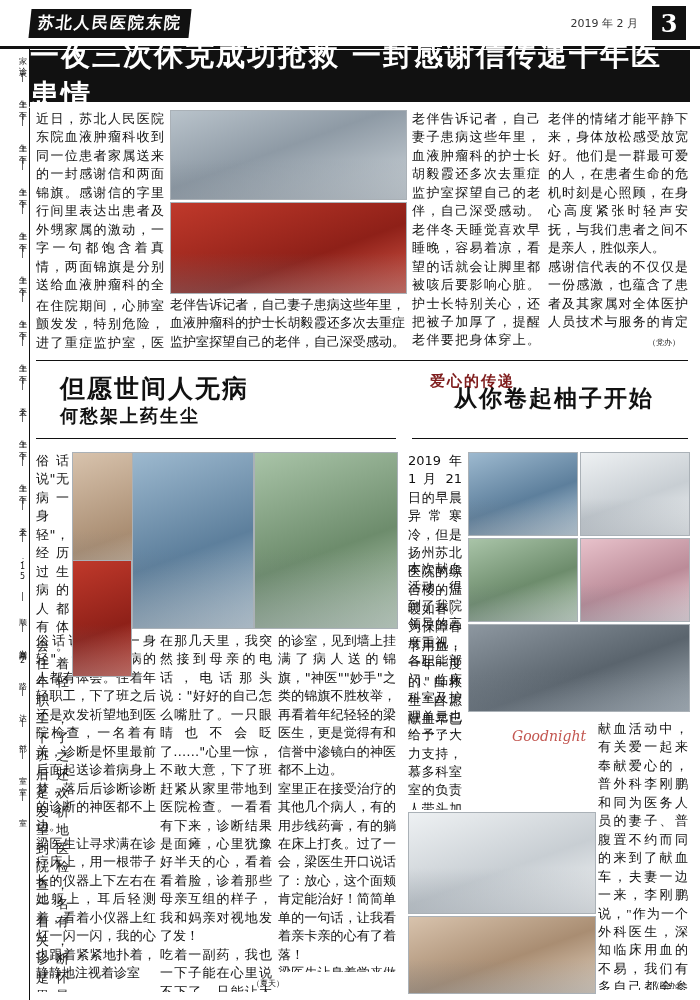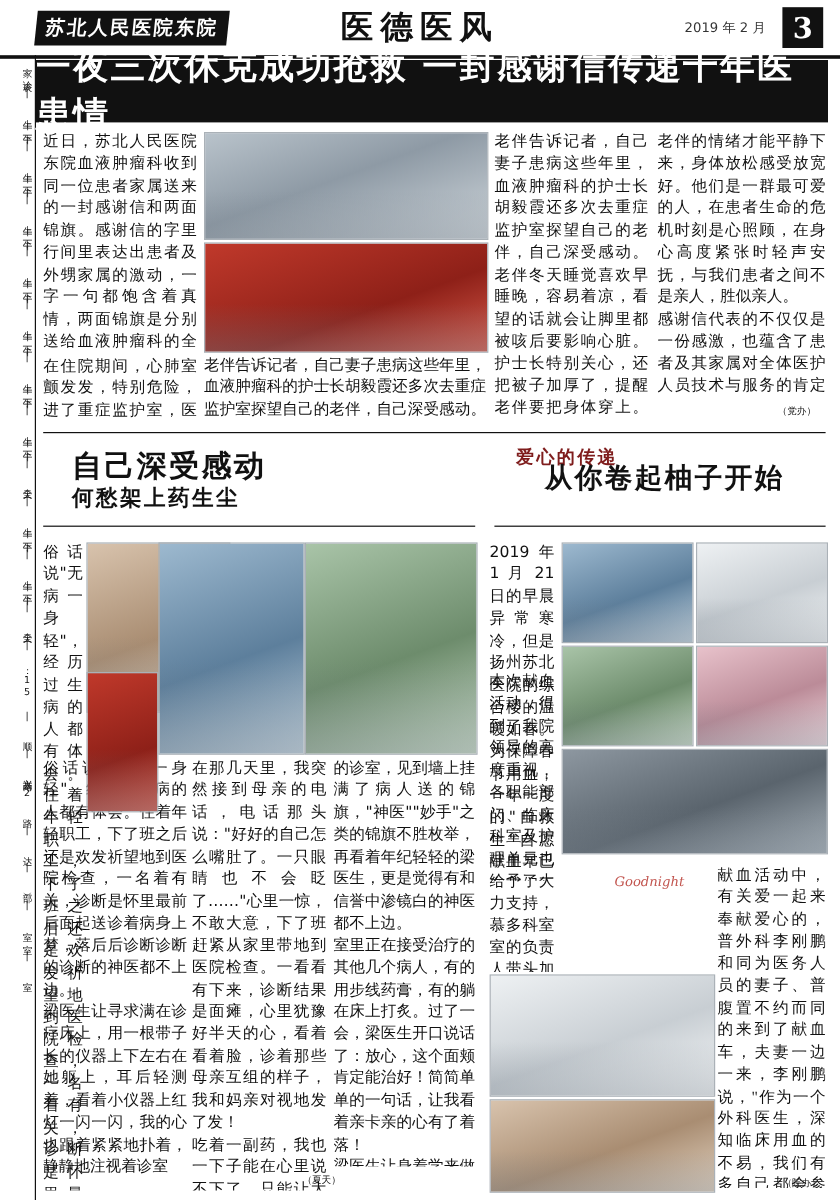--- a/index.html
+++ b/index.html
@@ -93,21 +93,20 @@
   .head2{
     font-family:"DejaVu Serif","Liberation Serif",serif;
     font-weight:bold;letter-spacing:2px;
   }
 </style>
 </head>
 <body>
 
 <div class="masthead">
   <div class="mast-logo">苏北人民医院东院</div>
-  <div class="mast-title">医德医风</div>
   <div class="mast-date">2019 年 2 月</div>
   <div class="mast-page">3</div>
 </div>
 
 <div class="rail">家 诊表 | 上午 下午 | 上午 下午 | 上午 下午 | 上午 下午 | 上午 下午 | 上午 下午 | 上午 下午 | 全天 | 上午 下午 | 上午 下午 | 全天 | ：15 | 顺 | 兴高南 2 路 | 达 | 部） | 室 室 | 室</div>
 
 <div class="banner">一夜三次休克成功抢救  一封感谢信传递十年医患情</div>
 
 <div class="photo ph-room" style="position:absolute;left:170px;top:110px;width:235px;height:88px;"></div>
 <div class="photo ph-banner-red" style="position:absolute;left:170px;top:202px;width:235px;height:90px;"></div>
@@ -117,21 +116,21 @@
 <div class="col-text" style="position:absolute;left:36px;top:297px;width:128px;height:52px;overflow:hidden;white-space:pre-wrap;">在住院期间，心肺室颤发发，特别危险，进了重症监护室，医生甚至下病危通知书，一夜三次休克最终成功被抢救回人员从死神手中抢救了过来。
 据翟瑞凤的老伴讲："这十年来，断断续续长期反复的住院早已让人十分疲惫，但医护的细心照料，是患心上都祟成了很大的负担，多年下来，甚至戴什的时候垫都难找。正是他们以最大白衣天使不停地变更，不断鼓励、热心帮助，才使得住院的患者树立了希望、坚定了信心。</div>
 <div class="col-text" style="position:absolute;left:170px;top:296px;width:235px;height:54px;overflow:hidden;white-space:pre-wrap;">老伴告诉记者，自己妻子患病这些年里，血液肿瘤科的护士长胡毅霞还多次去重症监护室探望自己的老伴，自己深受感动。老伴冬天睡觉喜欢早睡晚，容易着凉，看望的话就会让脚里都被咳后要影响心脏。护士长特别关心，还把被子加厚了，提醒老伴要把身体穿上。慕为民住进人家里的医生和医护人员到病床前，亲自为病人端饭，给病人端茶送水，一起陪着同伴问候，让我们患者感受到无微不至的照顾。不仅看好了病，还医好了心。都知道放化疗其实很辛苦，不怕不痛，但是不知的，不作不畅。医护关怀一次又一次亲切的声音握着指着了拍我老伴的脑脑。</div>
 <div class="col-text" style="position:absolute;left:412px;top:110px;width:128px;height:236px;overflow:hidden;white-space:pre-wrap;">老伴告诉记者，自己妻子患病这些年里，血液肿瘤科的护士长胡毅霞还多次去重症监护室探望自己的老伴，自己深受感动。老伴冬天睡觉喜欢早睡晚，容易着凉，看望的话就会让脚里都被咳后要影响心脏。护士长特别关心，还把被子加厚了，提醒老伴要把身体穿上。慕为民住进人家里的医生和医护人员到病床前，亲自为病人端饭，给病人端茶送水，一起陪着同伴问候，让我们患者感受到无微不至的照顾。不仅看好了病，还医好了心。都知道放化疗其实很辛苦，不怕不痛，但是不知的，不作不畅。医护关怀一次又一次亲切的声音握着指着了拍我老伴的脑脑。</div>
 <div class="col-text" style="position:absolute;left:548px;top:110px;width:140px;height:222px;overflow:hidden;white-space:pre-wrap;">老伴的情绪才能平静下来，身体放松感受放宽好。他们是一群最可爱的人，在患者生命的危机时刻是心照顾，在身心高度紧张时轻声安抚，与我们患者之间不是亲人，胜似亲人。
 感谢信代表的不仅仅是一份感激，也蕴含了患者及其家属对全体医护人员技术与服务的肯定与信任，这是对医护人员辛勤付出的最大回报。医护心，医护人员对患者无己内心的关心和细微总会给予病人方便，不经意间便成为病人求医路上的一股力量。也是着病家属的感激不仅仅是对医护人员工作表示认可和信任，更是对一种监督和鞭策！我们将以更加高度的责任心、务实的工作态度和高尚的医德，守护好每一个生命。</div>
 <div class="sig" style="left:648px;top:337px;">（党办）</div>
 
 <div class="hr-thin" style="left:36px;top:360px;width:652px;"></div>
 
-<div class="head2" style="position:absolute;left:60px;top:372px;width:330px;font-size:25px;line-height:1.35;">自己深受感动</div>
+<div class="head2" style="position:absolute;left:60px;top:372px;width:330px;font-size:25px;line-height:1.35;">但愿世间人无病</div>
 <div class="head2" style="position:absolute;left:60px;top:404px;width:330px;font-size:18px;line-height:1.35;">何愁架上药生尘</div>
 
 <div class="head2" style="position:absolute;left:430px;top:372px;width:260px;font-size:15px;text-align:left;color:#7f1d1d;">爱心的传递</div>
 <div class="head2" style="position:absolute;left:418px;top:383px;width:272px;font-size:23px;text-align:center;">从你卷起柚子开始</div>
 
 <div class="hr-thin" style="left:36px;top:438px;width:360px;"></div>
 <div class="hr-thin" style="left:412px;top:438px;width:276px;"></div>
 
 <div class="photo ph-warm" style="position:absolute;left:72px;top:452px;width:118px;height:140px;"></div>
 <div class="photo ph-banner-red" style="position:absolute;left:72px;top:560px;width:58px;height:115px;z-index:3;"></div>
@@ -177,13 +176,13 @@
 
 <div class="photo ph-white" style="position:absolute;left:408px;top:812px;width:186px;height:100px;"></div>
 <div class="photo ph-warm" style="position:absolute;left:408px;top:916px;width:186px;height:76px;"></div>
 
 <div class="col-text" style="position:absolute;left:598px;top:720px;width:90px;height:270px;overflow:hidden;white-space:pre-wrap;font-family:Liberation Serif, serif;">献血活动中，有关爱一起来奉献爱心的，普外科李刚鹏和同为医务人员的妻子、普腹置不约而同的来到了献血车，夫妻一边一来，李刚鹏说，"作为一个外科医生，深知临床用血的不易，我们有多自己都会参加献血。"
 广大的医务工作者，用自己坚定的行动，一切只为献上一片爱心，让我们来看看这一张张地绽的笑颜。
 我院儿科护士丁媛媛，从 2005 年开始献血，合计献血量 4400 毫升，荣获江苏省无偿献血奖章。
 如果说，指起柚子加进一下，是时代赋予我们这一代人的使命，那么，撸起袖子无偿献血，无疑是我们对这个时代最温暖的礼赞。</div>
 <div class="sig" style="left:652px;top:980px;">（院办）</div>
 
-<div style="position:absolute;left:512px;top:728px;font-size:11px;color:#c2554f;font-family:'DejaVu Serif','Liberation Serif',serif;font-style:italic;">Goodnight</div>
+<div style="position:absolute;left:512px;top:728px;font-size:14px;color:#c2554f;font-family:'DejaVu Serif','Liberation Serif',serif;font-style:italic;">Goodnight</div>
 
 </body></html>

